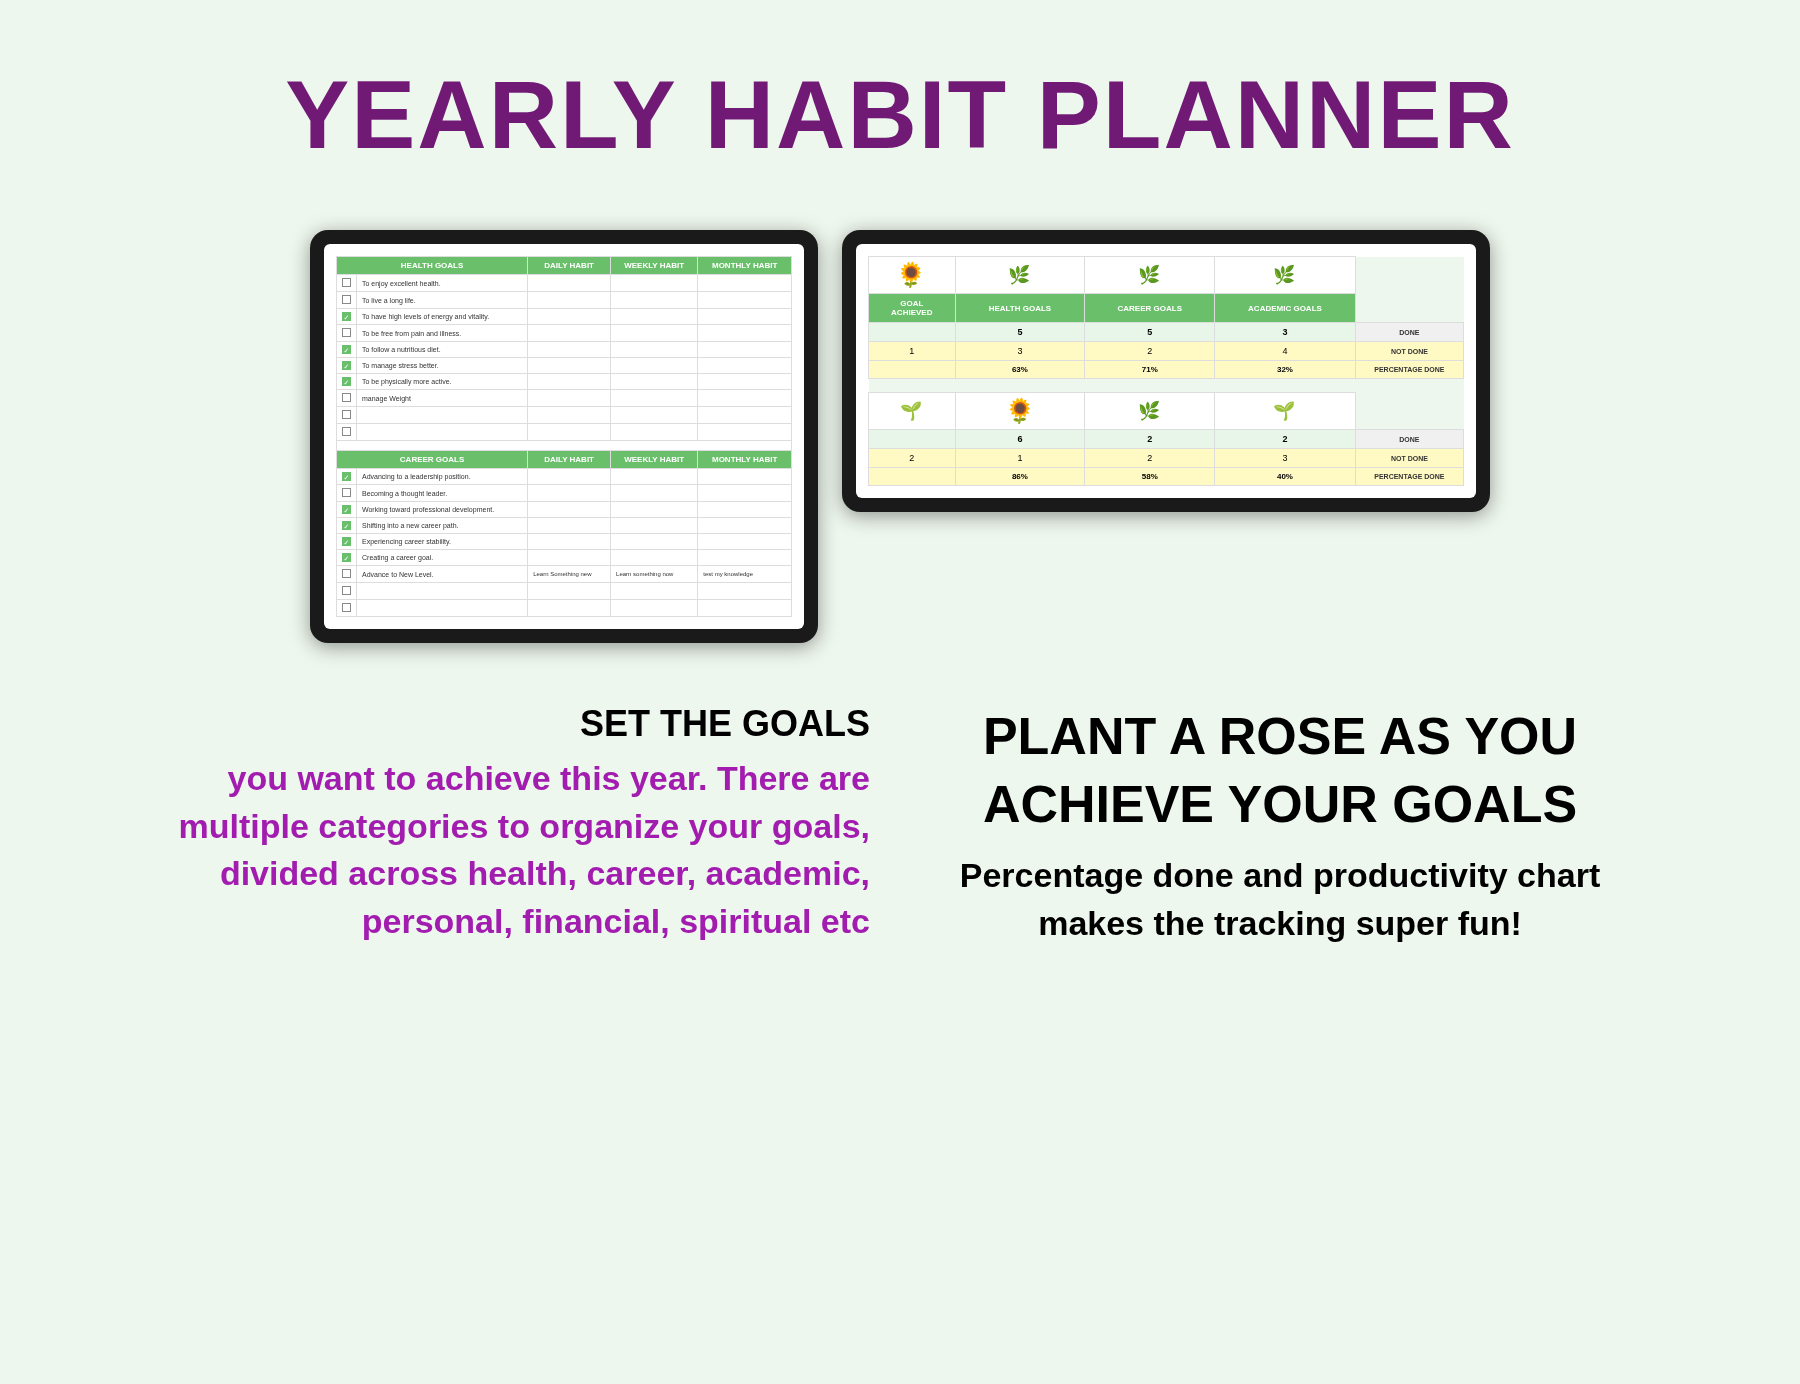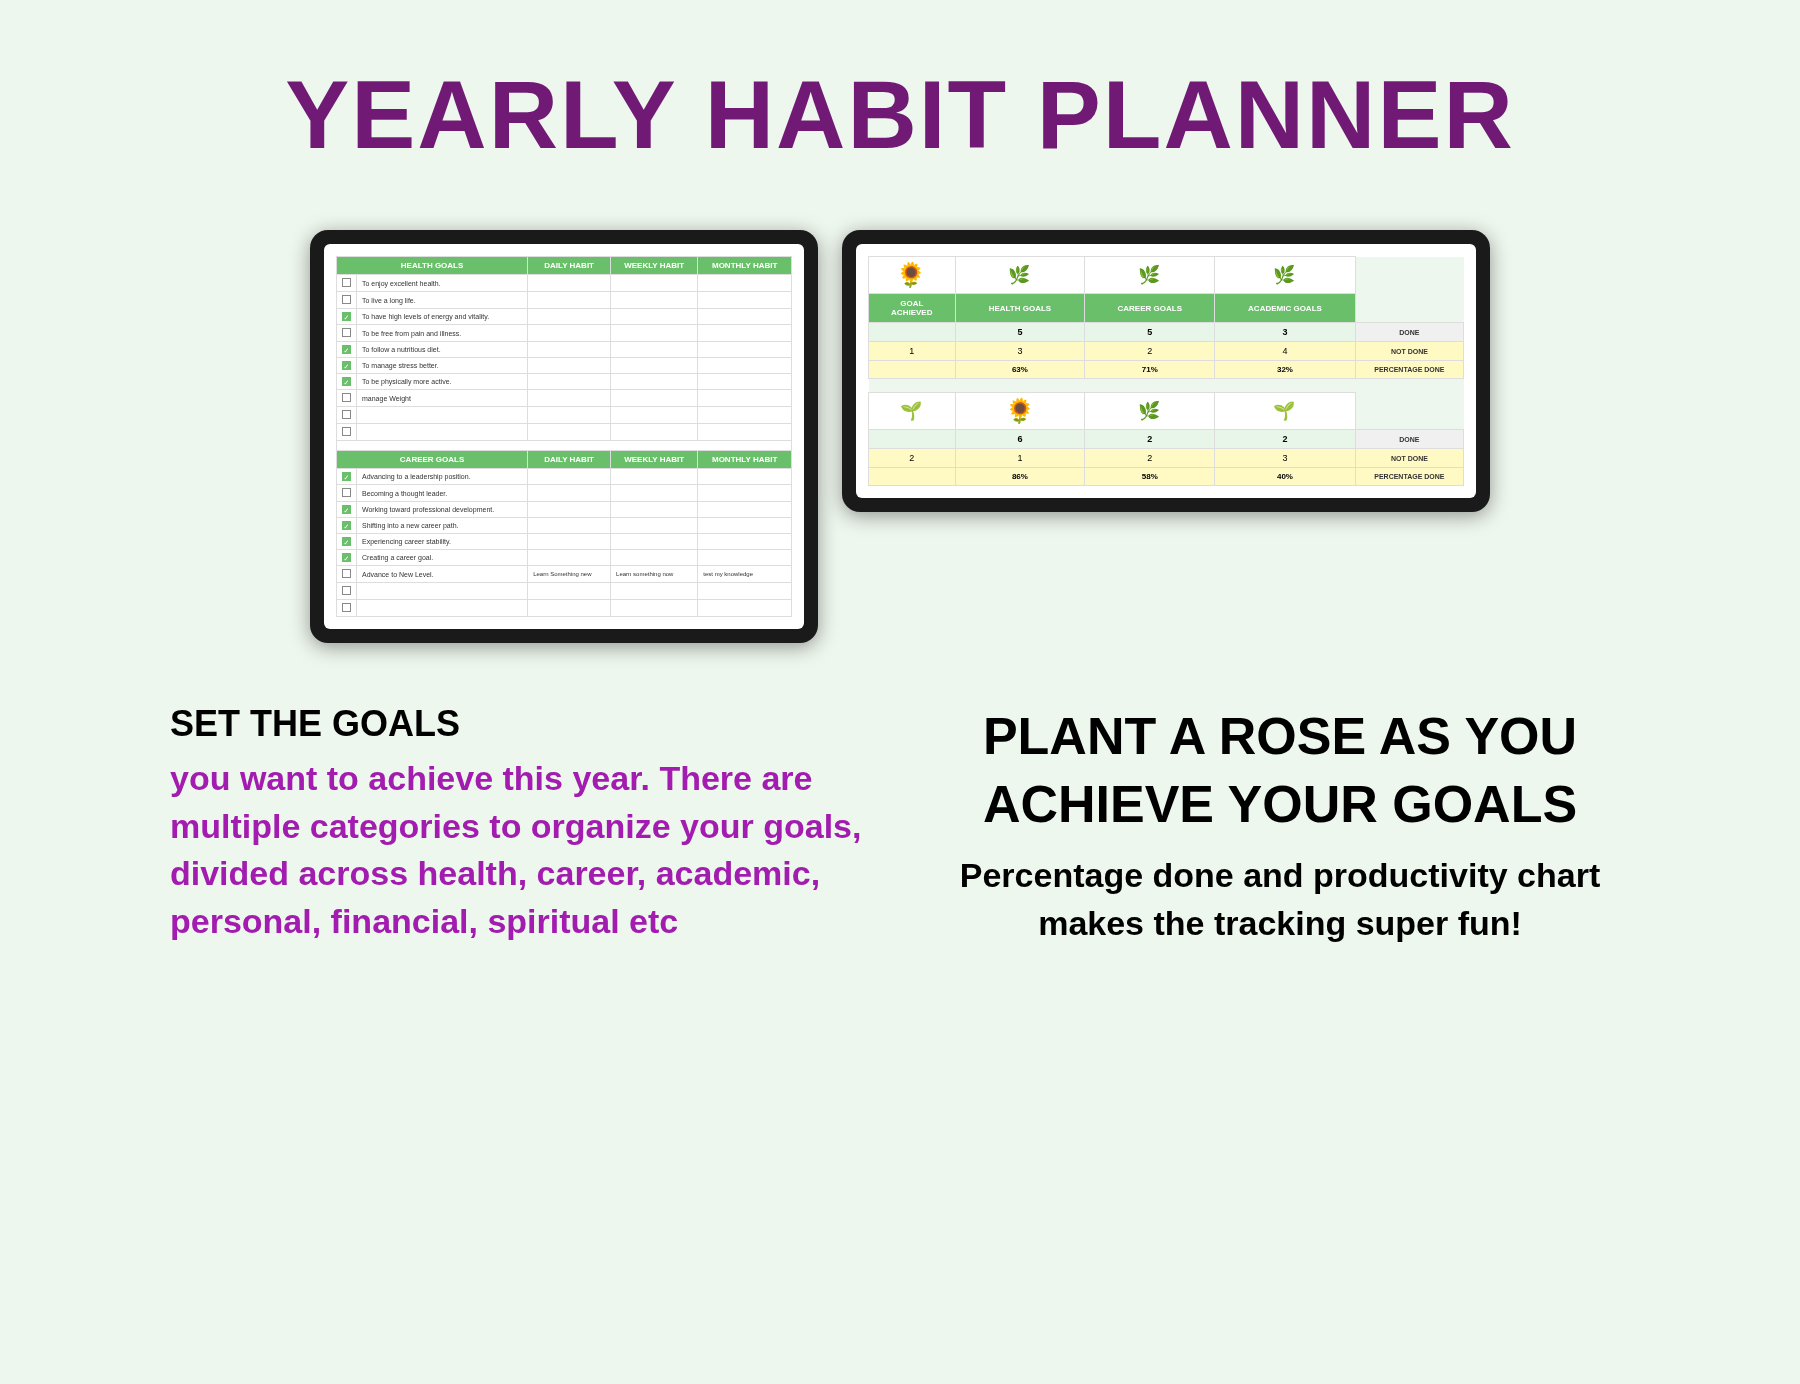--- a/index.html
+++ b/index.html
@@ -182,21 +182,21 @@
       gap: 60px;
       width: 100%;
       max-width: 1700px;
       align-items: flex-start;
       justify-content: center;
       margin-top: 10px;
     }
 
     .bottom-left {
       flex: 1;
-      text-align: left;
+      text-align: right;
       max-width: 700px;
     }
 
     .bottom-right {
       flex: 1;
       text-align: center;
       max-width: 700px;
     }
 
     .cta-title {

